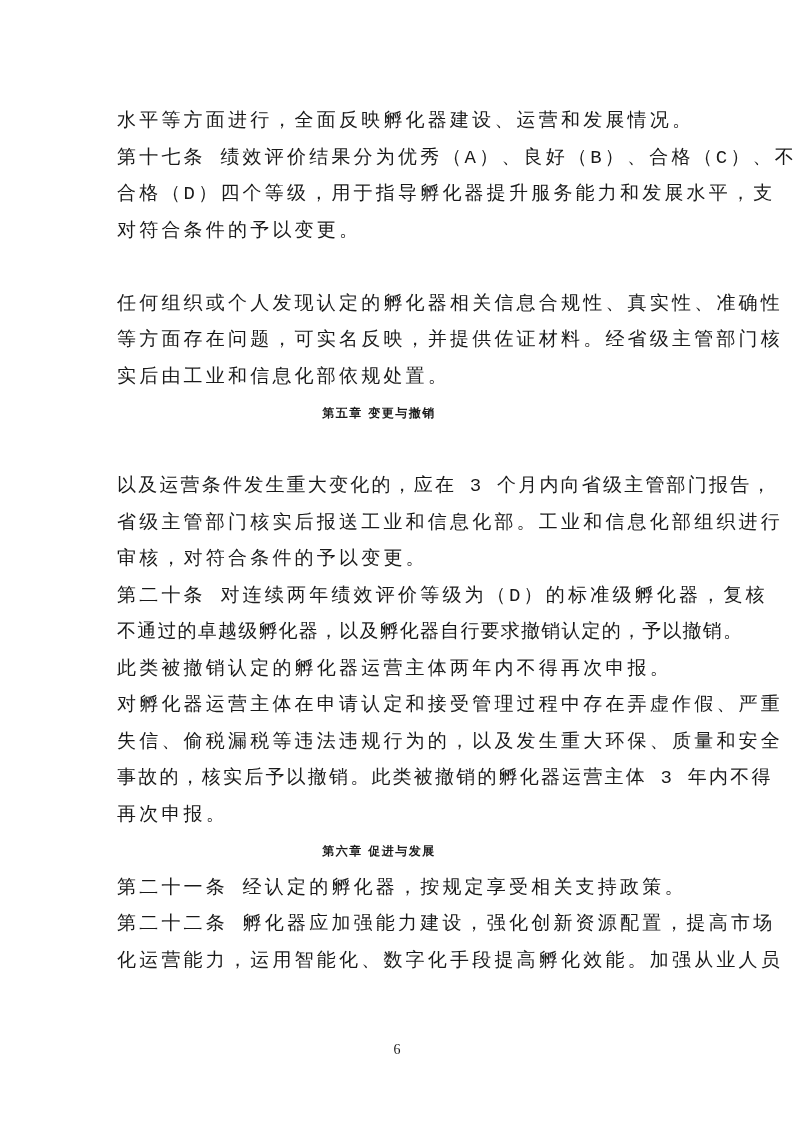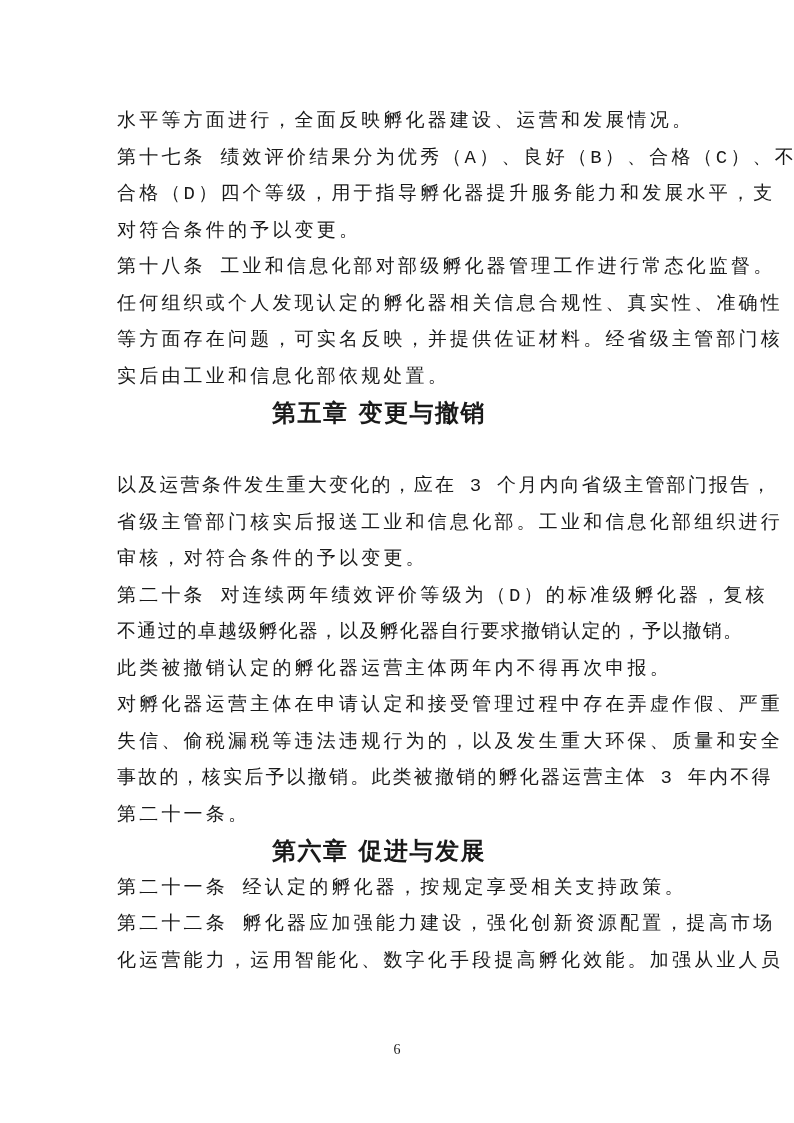--- a/index.html
+++ b/index.html
@@ -4,54 +4,53 @@
 <style>
   html, body { margin: 0; padding: 0; background: #ffffff; }
   body { width: 794px; height: 1123px; position: relative; overflow: hidden;
          font-family: "DejaVu Serif", "Liberation Serif", serif; color: #1a1a1a; }
   .page { position: absolute; left: 0; top: 0; width: 794px; height: 1123px; background: #fff; }
   .line { position: absolute; left: 117px; width: 554px; height: 36px; line-height: 36px;
           font-size: 19px; white-space: nowrap; letter-spacing: 3.2px; font-family: Liberation Mono, monospace; }
   .line.tight { letter-spacing: 1.2px; }
   .line.mid { letter-spacing: 2.2px; text-align: right; }
   .heading { position: absolute; left: 0; width: 758px; text-align: center; height: 36px;
-             line-height: 36px; font-size: 24px; font-weight: bold; letter-spacing: 1.5px; }
+             line-height: 36px; font-size: 12px; font-weight: bold; letter-spacing: 1.5px; }
   .pagenum { position: absolute; left: 0; width: 794px; top: 1042px; text-align: center;
              font-size: 14px; font-family: "Liberation Serif", serif; }
 </style>
 </head>
 <body>
 
 <div class="page">
 
   <div class="line" style="top:103px">水平等方面进行，全面反映孵化器建设、运营和发展情况。</div>
 
   <div class="line" style="top:140px">第十七条 绩效评价结果分为优秀（A）、良好（B）、合格（C）、不</div>
   <div class="line" style="top:176px">合格（D）四个等级，用于指导孵化器提升服务能力和发展水平，支</div>
   <div class="line" style="top:213px">对符合条件的予以变更。</div>
 
-  <div class="line" style="top:249px">第十八条 工业和信息化部对部级孵化器管理工作进行常态化监督。</div>
   <div class="line" style="top:286px">任何组织或个人发现认定的孵化器相关信息合规性、真实性、准确性</div>
   <div class="line" style="top:322px">等方面存在问题，可实名反映，并提供佐证材料。经省级主管部门核</div>
   <div class="line" style="top:359px">实后由工业和信息化部依规处置。</div>
 
   <div class="heading" style="top:395px">第五章 变更与撤销</div>
 
   <div class="line mid" style="top:468px">以及运营条件发生重大变化的，应在 3 个月内向省级主管部门报告，</div>
   <div class="line" style="top:505px">省级主管部门核实后报送工业和信息化部。工业和信息化部组织进行</div>
   <div class="line" style="top:541px">审核，对符合条件的予以变更。</div>
 
   <div class="line" style="top:578px">第二十条 对连续两年绩效评价等级为（D）的标准级孵化器，复核</div>
   <div class="line tight" style="top:614px">不通过的卓越级孵化器，以及孵化器自行要求撤销认定的，予以撤销。</div>
   <div class="line" style="top:651px">此类被撤销认定的孵化器运营主体两年内不得再次申报。</div>
 
   <div class="line" style="top:687px">对孵化器运营主体在申请认定和接受管理过程中存在弄虚作假、严重</div>
   <div class="line" style="top:724px">失信、偷税漏税等违法违规行为的，以及发生重大环保、质量和安全</div>
   <div class="line mid" style="top:760px">事故的，核实后予以撤销。此类被撤销的孵化器运营主体 3 年内不得</div>
-  <div class="line" style="top:797px">第二十一条。</div>
+  <div class="line" style="top:797px">再次申报。</div>
 
   <div class="heading" style="top:833px">第六章 促进与发展</div>
 
   <div class="line" style="top:870px">第二十一条 经认定的孵化器，按规定享受相关支持政策。</div>
   <div class="line" style="top:906px">第二十二条 孵化器应加强能力建设，强化创新资源配置，提高市场</div>
   <div class="line" style="top:943px">化运营能力，运用智能化、数字化手段提高孵化效能。加强从业人员</div>
 
   <div class="pagenum">6</div>
 </div>
 

